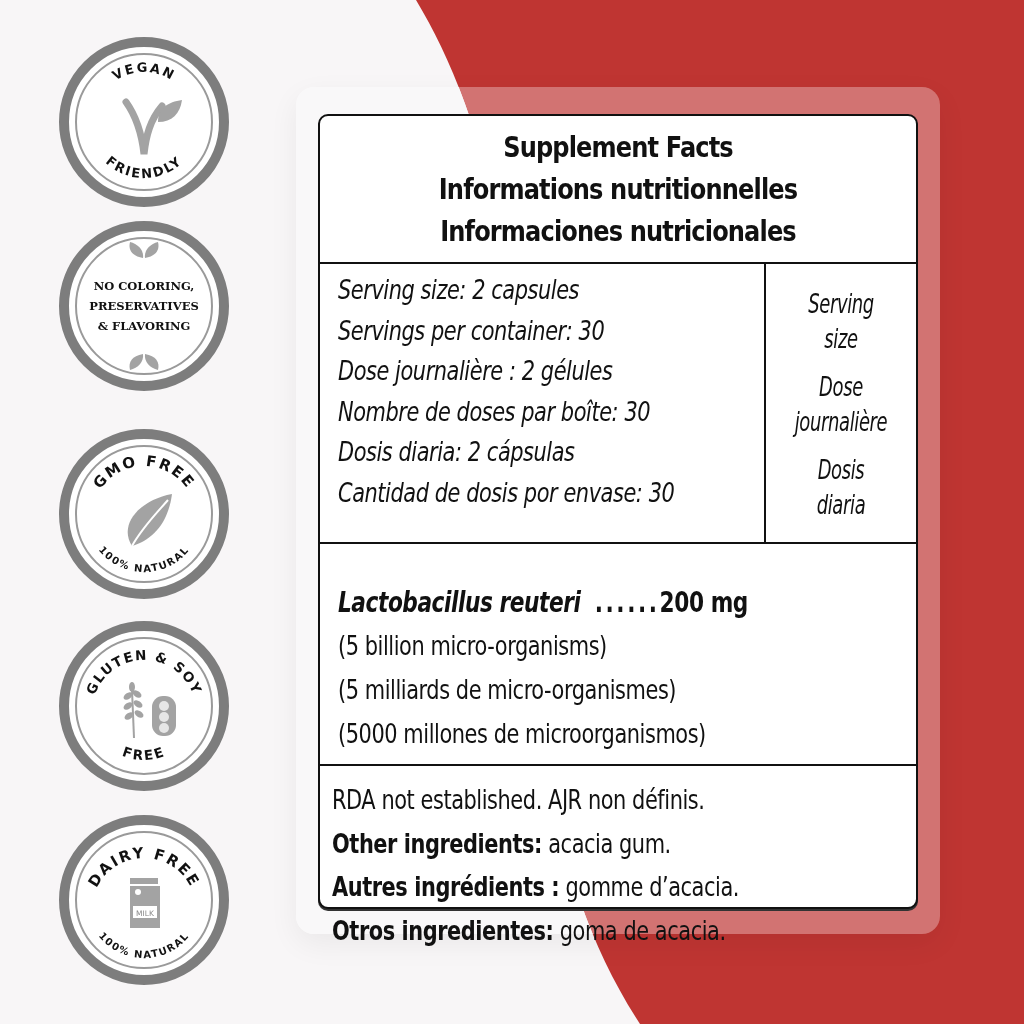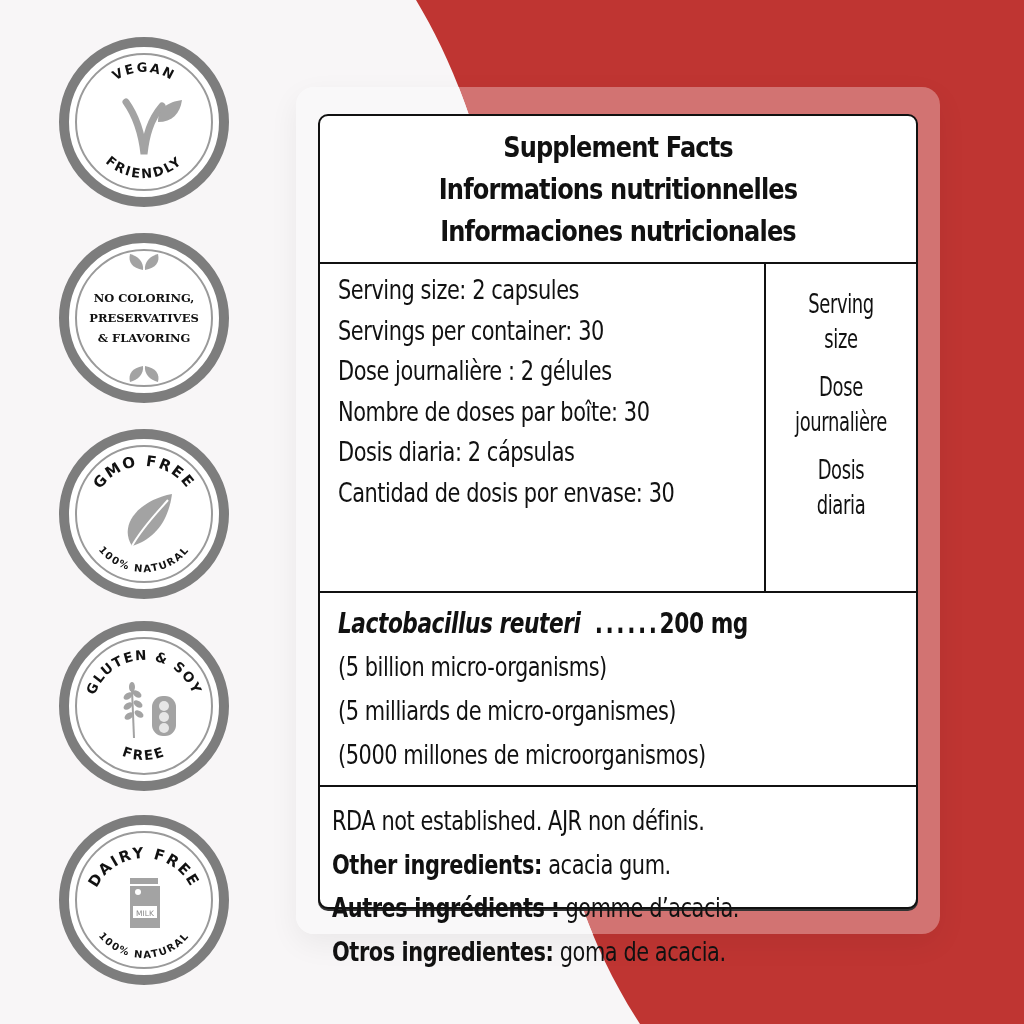--- a/index.html
+++ b/index.html
@@ -4,27 +4,27 @@
 <style>
   html, body { margin:0; padding:0; }
   body { width:1024px; height:1024px; position:relative; overflow:hidden; background:#f8f6f7; font-family:"DejaVu Sans", sans-serif; }
   .bg-svg { position:absolute; left:0; top:0; width:1024px; height:1024px; }
   .badge { position:absolute; left:58px; width:172px; height:172px; }
   .badge svg { width:172px; height:172px; display:block; }
   .panel { position:absolute; left:296px; top:87px; width:644px; height:847px; border-radius:18px; background:rgba(255,255,255,0.18); box-shadow:0 10px 30px rgba(0,0,0,0.06); }
   .label { position:absolute; left:318px; top:114px; width:600px; height:795px; background:#fff; border:2.5px solid #111; border-radius:10px; box-sizing:border-box; box-shadow:0 2px 0 #333; font-family:"DejaVu Sans Condensed","DejaVu Sans", sans-serif; color:#111; }
   .title { height:148px; border-bottom:2.5px solid #111; text-align:center; display:flex; flex-direction:column; justify-content:center; padding-top:2px; box-sizing:border-box; }
   .title div { font-family:"DejaVu Sans", sans-serif; font-weight:bold; font-size:28px; line-height:42px; letter-spacing:-1px; transform:scaleX(0.86); }
-  .serving { display:flex; height:329px; border-bottom:2.5px solid #111; box-sizing:border-box; }
+  .serving { display:flex; height:280px; border-bottom:2.5px solid #111; box-sizing:border-box;font-style:italic; }
   .serving-left { flex:1; padding:6px 0 0 18px; border-right:2.5px solid #111; }
   .serving-left div { font-size:27px; line-height:40.5px; font-weight:300; letter-spacing:-0.5px; transform:scaleX(0.86); transform-origin:left; white-space:nowrap; }
   .serving-right { width:150px; text-align:center; padding-top:22px; }
   .serving-right div { font-size:27px; line-height:35px; transform:scaleX(0.86); letter-spacing:-0.5px; }
   .serving-right .grp { margin-bottom:13px; }
-  .ingredient { height:194px; border-bottom:2.5px solid #111; box-sizing:border-box; padding:10px 0 0 18px; }
+  .ingredient { height:194px; border-bottom:2.5px solid #111; box-sizing:border-box; padding:10px 0 0 18px;margin-top:28px; }
   .ingredient .main { font-size:28px; font-weight:bold; line-height:42px; transform:scaleX(0.86); transform-origin:left; white-space:nowrap; letter-spacing:-0.5px; }
   .ingredient .main i { font-style:italic; }
   .ingredient .sub { font-size:27px; line-height:44px; transform:scaleX(0.86); transform-origin:left; white-space:nowrap; letter-spacing:-0.5px; }
   .notes { padding:12px 0 0 12px; }
   .notes div { font-size:27px; line-height:43.5px; transform:scaleX(0.86); transform-origin:left; white-space:nowrap; letter-spacing:-0.5px; }
   .notes b { font-weight:bold; }
 </style>
 </head>
 <body>
 
@@ -55,21 +55,21 @@
     </defs>
     <text font-family="DejaVu Sans, sans-serif" font-weight="bold" font-size="13" fill="#111" letter-spacing="2"><textPath href="#arcTop1" startOffset="50%" text-anchor="middle">VEGAN</textPath></text>
     <text font-family="DejaVu Sans, sans-serif" font-weight="bold" font-size="13" fill="#111" letter-spacing="2"><textPath href="#arcBot1" startOffset="50%" text-anchor="middle">FRIENDLY</textPath></text>
     <g>
       <path d="M68 66 C 78 80, 84 100, 86 118 C 88 100, 92 84, 104 70" fill="none" stroke="#a3a3a3" stroke-width="7" stroke-linecap="round"></path>
       <path d="M100 86 C 100 72, 110 66, 124 64 C 122 78, 114 86, 100 86 Z" fill="#a3a3a3"></path>
     </g>
   </svg>
 </div>
 
-<div class="badge" style="top:232px;">
+<div class="badge" style="top:220px;">
   <svg viewBox="0 0 172 172">
     <circle cx="86" cy="86" r="80" fill="#ffffff" stroke="#7d7d7d" stroke-width="10"></circle>
     <circle cx="86" cy="86" r="68" fill="none" stroke="#9a9a9a" stroke-width="2"></circle>
     <g fill="#a3a3a3">
       <path d="M85 38 C 74 36, 70 30, 72 22 C 80 24, 86 30, 85 38 Z"></path>
       <path d="M87 38 C 98 36, 102 30, 100 22 C 92 24, 86 30, 87 38 Z"></path>
       <path d="M85 134 C 74 136, 70 142, 72 150 C 80 148, 86 142, 85 134 Z"></path>
       <path d="M87 134 C 98 136, 102 142, 100 150 C 92 148, 86 142, 87 134 Z"></path>
     </g>
     <text x="86" y="70" text-anchor="middle" font-family="DejaVu Serif, serif" font-weight="bold" font-size="11.5" fill="#111">NO COLORING,</text>

